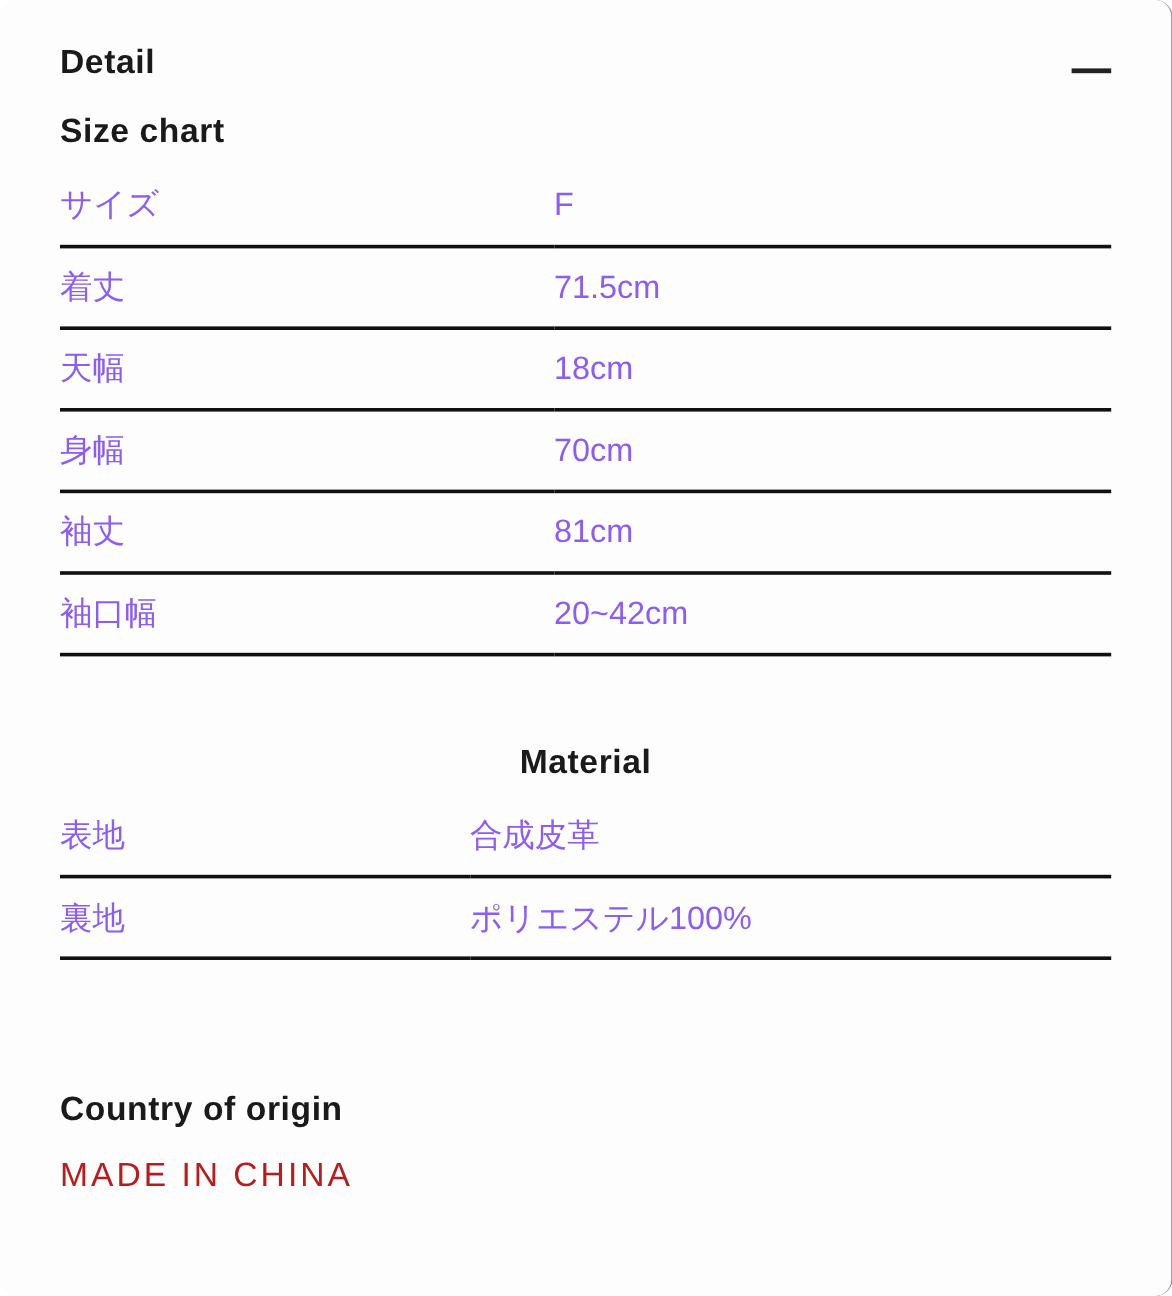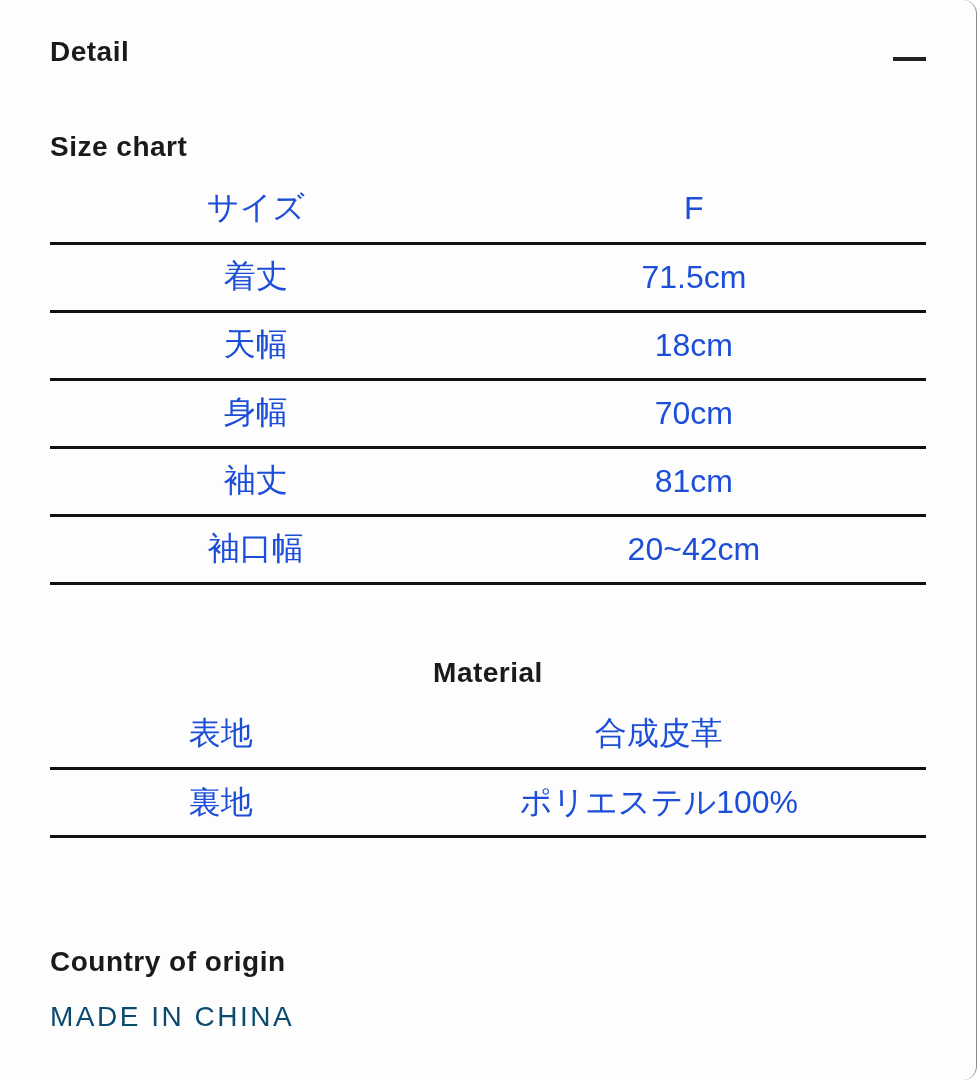--- a/index.html
+++ b/index.html
@@ -31,49 +31,48 @@
     color: #1a1a1a;
   }
   .minus-icon {
     display: inline-block;
     width: 33px;
     height: 4px;
     background: #222222;
     margin-top: 14px;
     cursor: pointer;
   }
-  .section-heading-size { margin-top: 63px; }
+  .section-heading-size { margin-top: 25px; }
   .section-heading-material { margin-top: 72px; text-align: center; }
   .section-heading-origin { margin-top: 108px; }
   table.spec {
     width: 100%;
     border-collapse: collapse;
     table-layout: fixed;
     margin-top: 12px;
   }
   table.spec td {
     height: 68px;
-    text-align: center;
     vertical-align: middle;
-    font-size: 32px;
+    font-size: 27px;
     font-weight: 400;
     border-bottom: 3px solid #111111;
-    color: #1d4ed8;
+    color: #8b5cf6;
   }
   table.size-table col.c1 { width: 47%; }
   table.size-table col.c2 { width: 53%; }
   table.material-table col.c1 { width: 39%; }
   table.material-table col.c2 { width: 61%; }
   .origin-value {
     margin-top: 23px;
     font-size: 28px;
     font-weight: 400;
     line-height: 32px;
     letter-spacing: 2.5px;
-    color: #0c4a6e;
+    color: #b91c1c;
   }
 </style>
 </head>
 <body>
 
 <div class="page">
 
   <div class="accordion-header">
     <span class="heading">Detail</span>
     <span class="minus-icon"></span>

